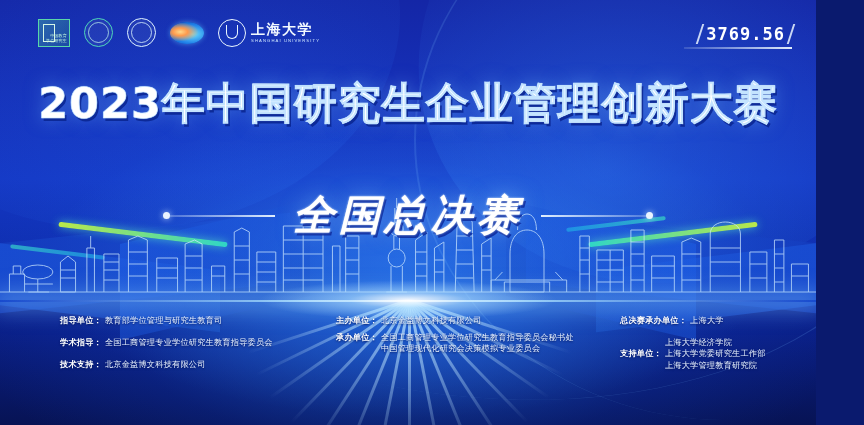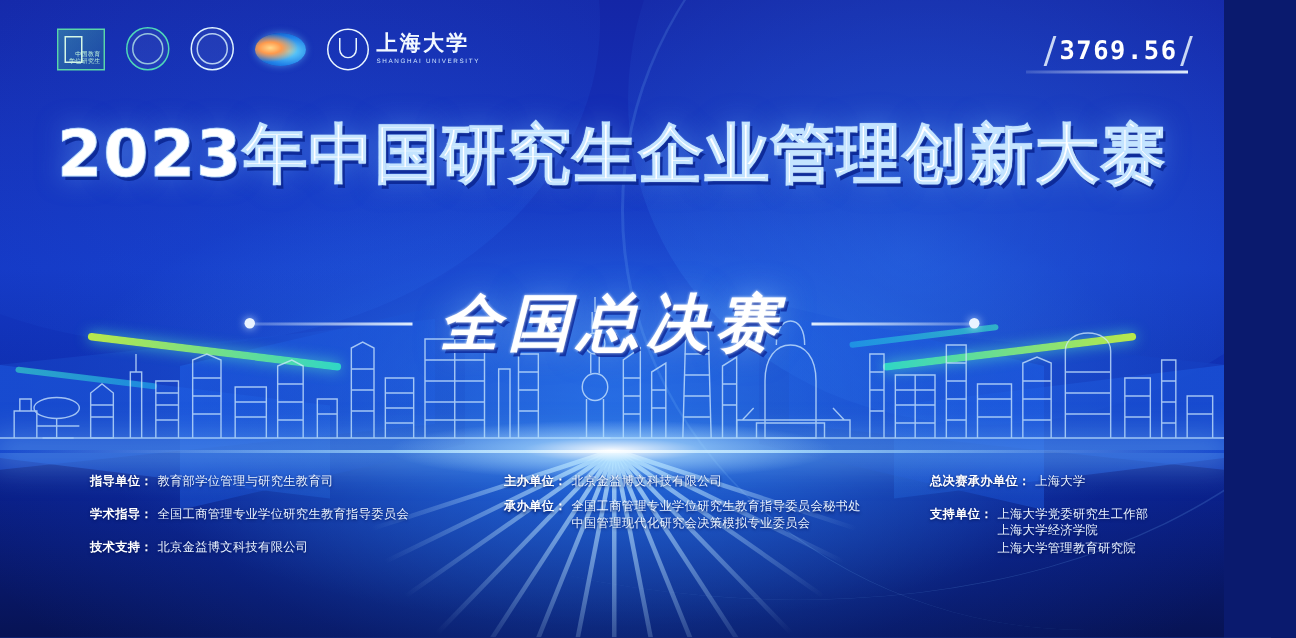--- a/index.html
+++ b/index.html
@@ -294,27 +294,27 @@
       </div>
     </div>
 
     <div class="col c3">
       <div class="cred-row">
         <span class="cred-lbl">总决赛承办单位：</span>
         <span class="cred-val">上海大学</span>
       </div>
       <div class="spacer"></div>
       <div class="cred-row tight">
+        <span class="cred-lbl" style="visibility:hidden">支持单位：</span>
+        <span class="cred-val">上海大学经济学院</span>
+      </div>
+      <div class="cred-row tight">
         <span class="cred-lbl">支持单位：</span>
         <span class="cred-val">上海大学党委研究生工作部</span>
       </div>
-      <div class="cred-row tight">
-        <span class="cred-lbl" style="visibility:hidden">支持单位：</span>
-        <span class="cred-val">上海大学经济学院</span>
-      </div>
       <div class="cred-row">
         <span class="cred-lbl" style="visibility:hidden">支持单位：</span>
         <span class="cred-val">上海大学管理教育研究院</span>
       </div>
     </div>
 
   </div>
 </div>
 
 </body></html>

